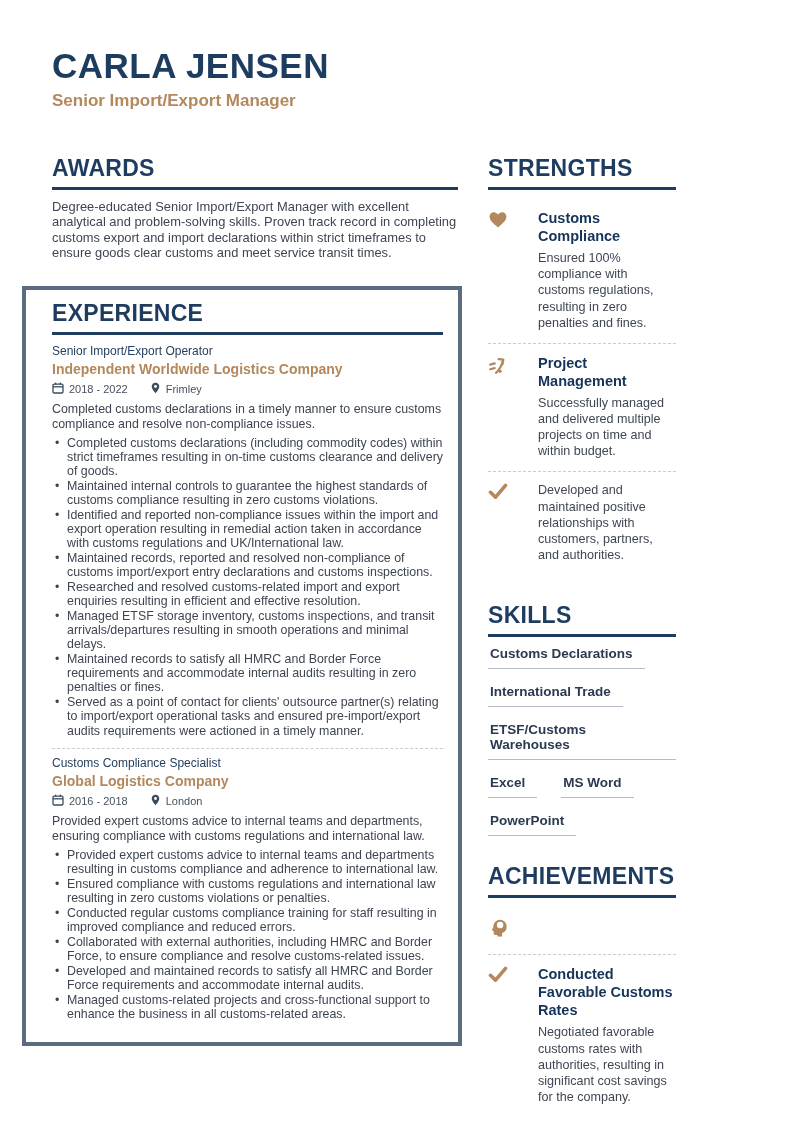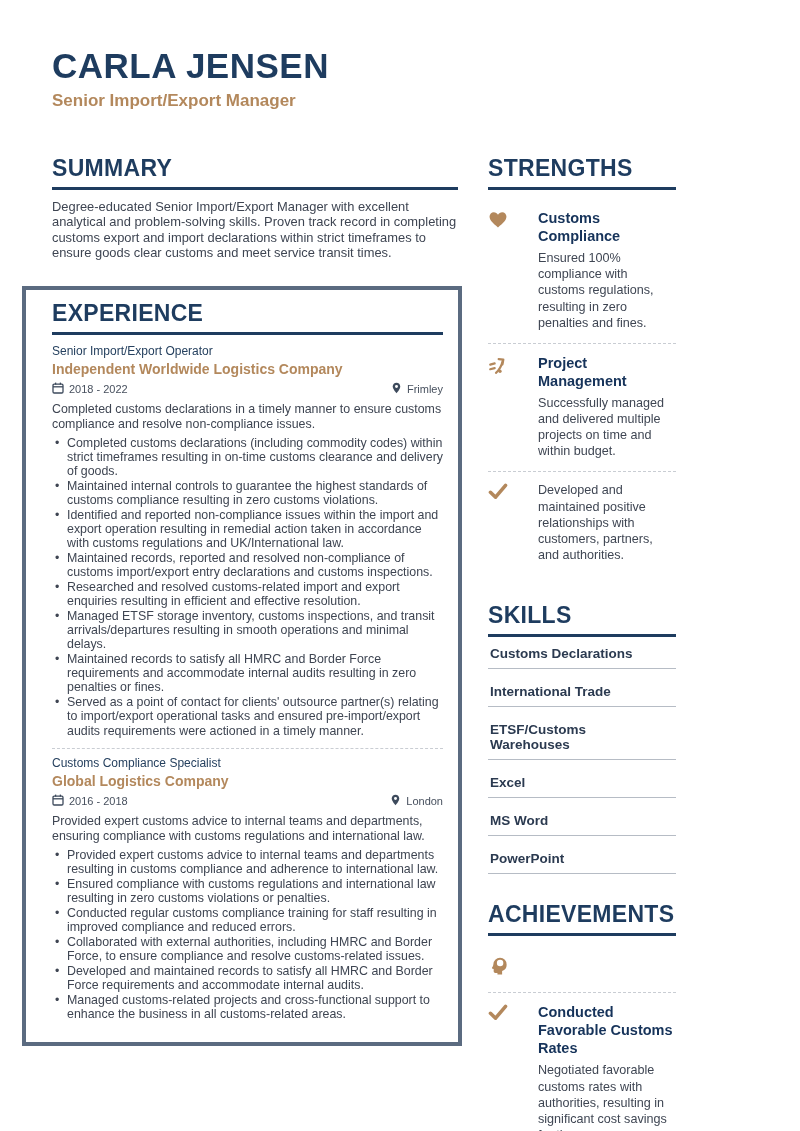--- a/index.html
+++ b/index.html
@@ -27,56 +27,56 @@
 
   
   .experience-box {
     margin-top: 25px; margin-left: -30px; width: calc(100% + 34px);
     border: 4px solid var(--selection-border, #5b6b80);
     padding: 10px 15px 20px 26px; background: #fff;
   }
   .job { margin-top: 6px; }
   .job-title { font-size: 12px; font-weight: 400; color: #26415f; margin: 7px 0 3px; }
   .company { font-size: 14px; font-weight: 700; color: var(--tan, #b3885c); margin-bottom: 5px; }
-  .meta { display: flex; align-items: center; gap: 22px; font-size: 11px; color: var(--muted-text, #47505e); margin-bottom: 6px; justify-content: space-between; }
+  .meta { display: flex; align-items: center; gap: 22px; font-size: 11px; color: var(--muted-text, #47505e); margin-bottom: 6px; }
   .meta-item { display: inline-flex; align-items: center; gap: 5px; }
   .job-desc { font-size: 12.4px; line-height: 1.22; margin-bottom: 4px; }
   ul.bullets { list-style: none; }
   ul.bullets li { position: relative; font-size: 12.4px; line-height: 1.13; padding-left: 15px; margin-bottom: 1px; }
   ul.bullets li::before { content: "•"; position: absolute; left: 3px; top: 0; }
   hr.job-separator { border: none; border-top: 1px dashed var(--separator, #c9cdd3); margin: 10px 0 6px; }
 
   
   .rc-section { margin-bottom: 27px; }
   .rc-item { display: flex; gap: 28px; padding: 10px 0 12px; }
   .rc-item.sep { border-bottom: 1px dashed var(--separator, #c9cdd3); }
   .rc-icon { flex: 0 0 22px; padding-top: 1px; }
   .rc-title { font-size: 14.5px; font-weight: 700; color: #16335a; line-height: 1.25; margin-bottom: 5px; }
   .rc-text { font-size: 12.6px; line-height: 1.28; color: #3f4653; }
 
   
-  .skills-wrap { display: flex; flex-wrap: wrap; column-gap: 24px; row-gap: 15px; margin-top: 2px; flex-direction: column; }
+  .skills-wrap { display: flex; flex-wrap: wrap; column-gap: 24px; row-gap: 15px; margin-top: 2px; }
   .skill { font-size: 13.5px; font-weight: 700; color: #2b3a50; padding: 0 12px 7px 2px; border-bottom: 1px solid var(--skill-underline, #b6bcc5); }
 </style>
 </head>
 <body>
 
 <div class="page">
 
   <header>
     <div class="candidate-name">CARLA JENSEN</div>
     <div class="candidate-title">Senior Import/Export Manager</div>
   </header>
 
   <div class="columns">
 
     <div class="col-left">
 
       <section>
-        <h2 class="section-heading">SUMMARY</h2>
+        <h2 class="section-heading">AWARDS</h2>
         <p class="summary-text">Degree-educated Senior Import/Export Manager with excellent analytical and problem-solving skills. Proven track record in completing customs export and import declarations within strict timeframes to ensure goods clear customs and meet service transit times.</p>
       </section>
 
       <section class="experience-box">
         <h2 class="section-heading">EXPERIENCE</h2>
 
         <article class="job">
           <h3 class="job-title">Senior Import/Export Operator</h3>
           <div class="company">Independent Worldwide Logistics Company</div>
           <div class="meta">

